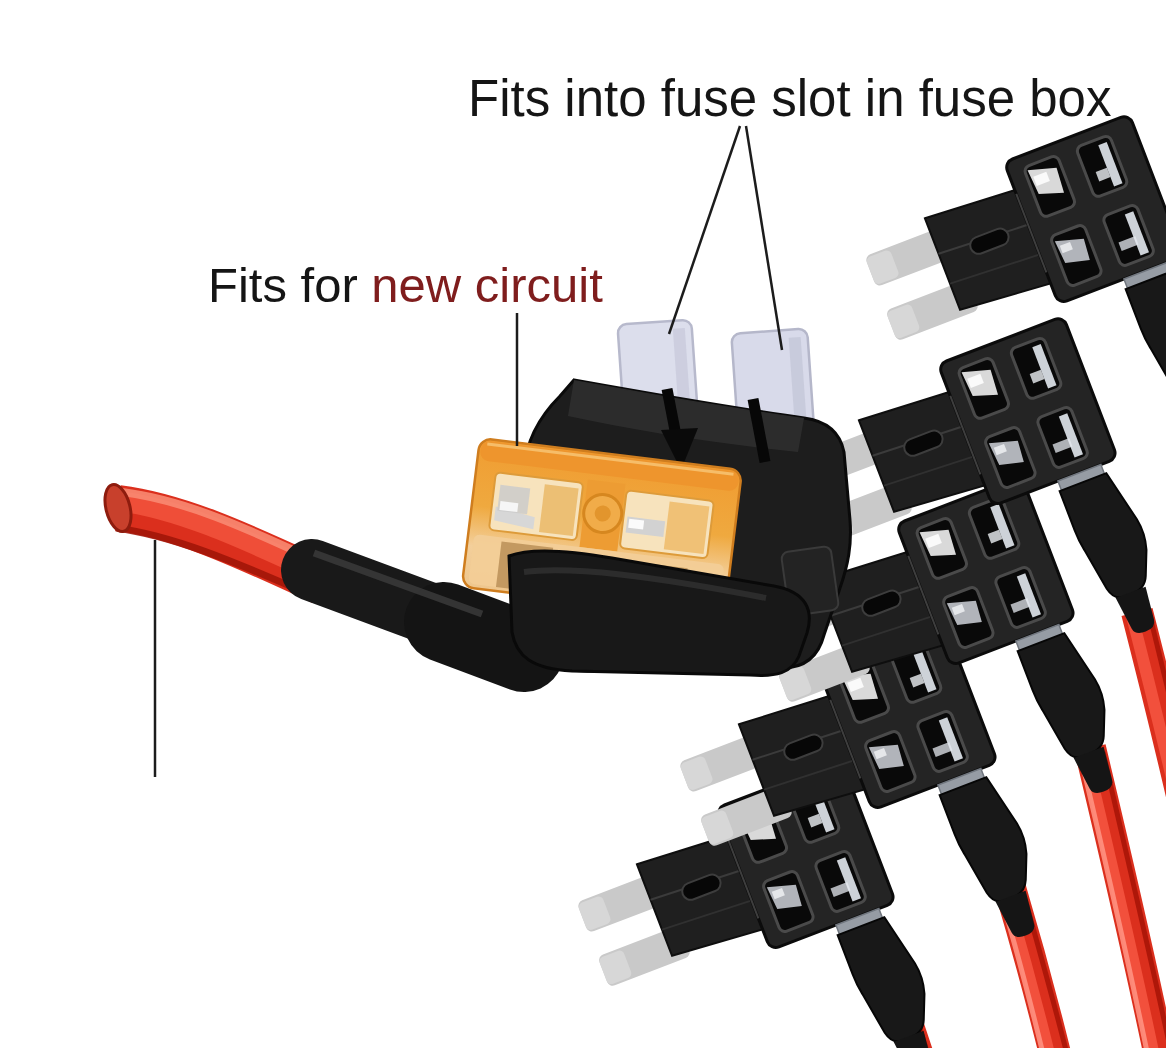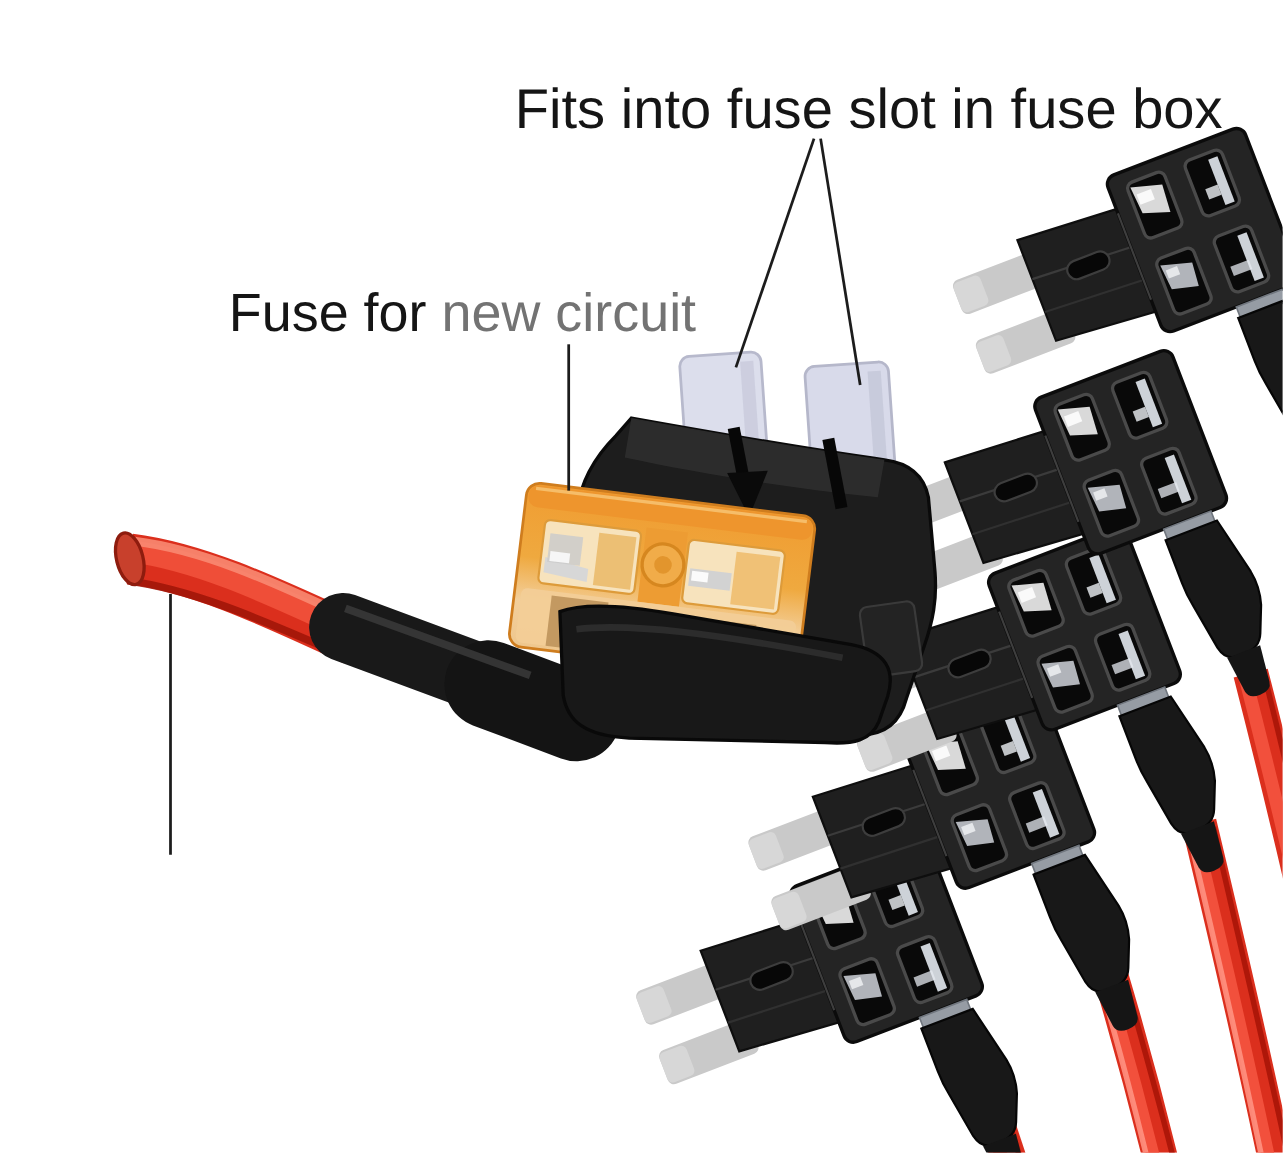--- a/index.html
+++ b/index.html
@@ -3,21 +3,21 @@
 <meta charset="utf-8">
 <style>
   html,body{margin:0;padding:0;background:#ffffff;}
   body{width:1166px;height:1048px;overflow:hidden;font-family:"Liberation Sans",sans-serif;position:relative;}
   .stage{position:absolute;left:12px;top:0;width:1166px;height:813px;}
   .stage svg{position:absolute;left:0;top:0;}
   .label{position:absolute;white-space:pre;color:#151515;line-height:1.04;letter-spacing:0;}
   #fits-label{left:456px;top:72px;font-size:51px;}
   #fuse-label{left:196px;top:260px;font-size:49px;}
   #wire-label{left:7px;top:780px;font-size:49px;}
-  .green{color:#737373;}
+  .green{color:#7f1d1d;}
 </style>
 </head>
 <body>
 
 <div class="stage">
 
 <svg width="1166" height="1048" viewBox="0 0 1166 1048">
   <defs>
     <linearGradient id="fuseGrad" x1="0" y1="0" x2="0" y2="1">
       <stop offset="0" stop-color="#f09c31"></stop>
@@ -150,16 +150,16 @@
   <g stroke="#1c1c1c" stroke-width="2.5">
     <line x1="728" y1="126" x2="657" y2="334"></line>
     <line x1="734" y1="126" x2="770" y2="350"></line>
     <line x1="505" y1="313" x2="505" y2="446"></line>
     <line x1="143" y1="540" x2="143" y2="777"></line>
   </g>
 </svg>
 
 <div class="label" id="fits-label"><span>Fits into fuse slot in fuse box</span></div>
 
-<div class="label" id="fuse-label"><span>Fuse for </span><span class="green">new circuit</span></div>
+<div class="label" id="fuse-label"><span>Fits for </span><span class="green">new circuit</span></div>
 
 
 </div>
 
 </body></html>

